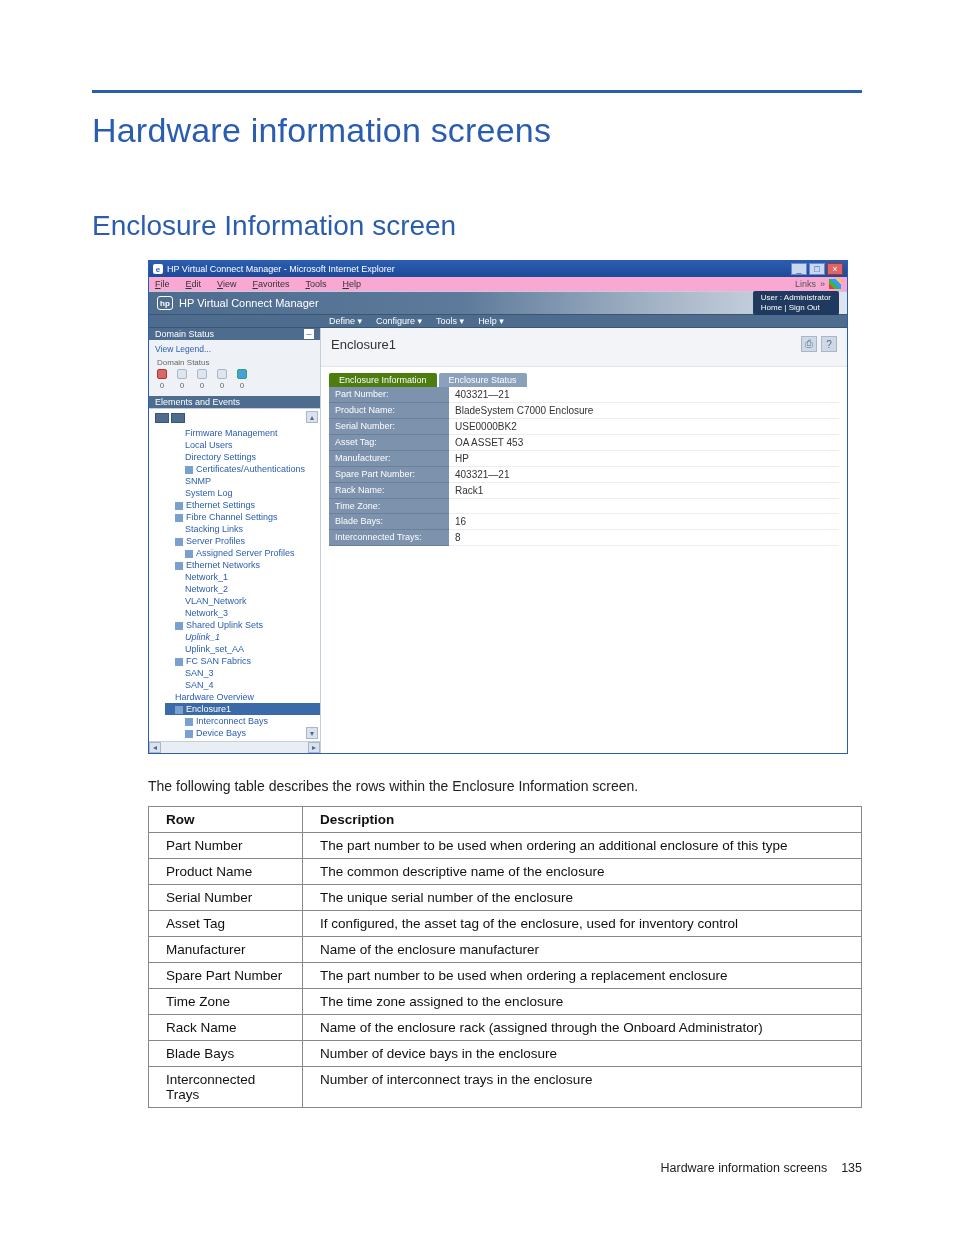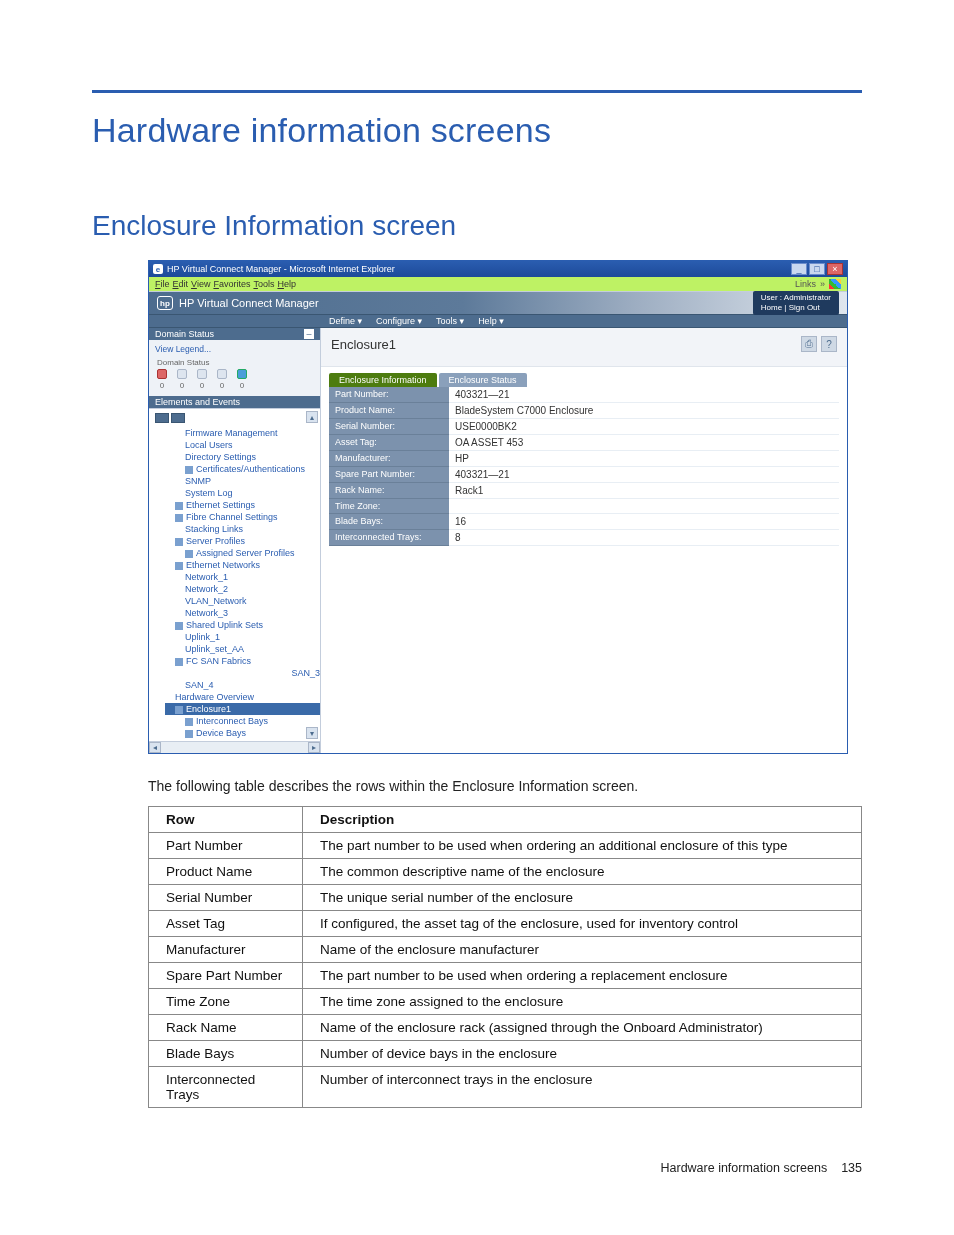--- a/index.html
+++ b/index.html
@@ -54,22 +54,22 @@
     display:flex;align-items:center;justify-content:center;color:#2a5db0;font-weight:bold;font-size:8px;
   }
   .shot .titlebar .spacer { flex:1; }
   .shot .titlebar .win-btn {
     width: 16px; height: 12px; margin-left: 2px;
     background:#c9d8ef; color:#1d4a99; display:flex;align-items:center;justify-content:center;
     font-size:9px; border:1px solid #6a8ccc;
   }
   .shot .titlebar .win-btn.close { background:#d66; color:#fff; border-color:#a33;}
   .shot .menubar {
-    background:#bef264; border-bottom:1px solid #c3cddc;
-    display:flex; gap:3px; padding:2px 6px; font-size:9px; color:#333;
+    background:#f9a8d4; border-bottom:1px solid #c3cddc;
+    display:flex; gap:16px; padding:2px 6px; font-size:9px; color:#333;
   }
   .shot .menubar .mitem { text-decoration: underline dotted transparent; }
   .shot .menubar .mitem::first-letter { text-decoration: underline; }
   .shot .menubar .right { margin-left:auto; display:flex; align-items:center; gap:4px; color:#555;}
   .shot .menubar .flag { width:12px;height:10px;background:linear-gradient(45deg,#f33 25%,#3b3 25% 50%,#39f 50% 75%,#fc3 75%);}
   .shot .brandbar {
     background: linear-gradient(90deg,#4d6c8e 0%, #5d7a9a 45%, #9eaec2 70%, #dfe6ee 100%);
     color:#fff; height:22px; display:flex; align-items:center; padding:0 8px;
     font-size:11px;
   }
@@ -272,24 +272,24 @@
               <li style="padding-left: 10px;"><span class="sq"></span><span>Fibre Channel Settings</span></li>
               <li style="padding-left: 20px;"><span>Stacking Links</span></li>
               <li class="hd" style="padding-left: 10px;"><span class="sq"></span><span>Server Profiles</span></li>
               <li style="padding-left: 20px;"><span class="sq"></span><span>Assigned Server Profiles</span></li>
               <li class="hd" style="padding-left: 10px;"><span class="sq"></span><span>Ethernet Networks</span></li>
               <li style="padding-left: 20px;"><span>Network_1</span></li>
               <li style="padding-left: 20px;"><span>Network_2</span></li>
               <li style="padding-left: 20px;"><span>VLAN_Network</span></li>
               <li style="padding-left: 20px;"><span>Network_3</span></li>
               <li class="hd" style="padding-left: 10px;"><span class="sq"></span><span>Shared Uplink Sets</span></li>
-              <li style="padding-left: 20px;"><span>Uplink_1</span></li>
+              <li style="padding-left: 20px; font-style: italic;"><span>Uplink_1</span></li>
               <li style="padding-left: 20px;"><span>Uplink_set_AA</span></li>
               <li class="hd" style="padding-left: 10px;"><span class="sq"></span><span>FC SAN Fabrics</span></li>
-              <li style="padding-left: 20px; text-align: right;"><span>SAN_3</span></li>
+              <li style="padding-left: 20px;"><span>SAN_3</span></li>
               <li style="padding-left: 20px;"><span>SAN_4</span></li>
               <li class="hd" style="padding-left: 10px;"><span>Hardware Overview</span></li>
               <li class="sel" style="padding-left: 10px;"><span class="sq"></span><span>Enclosure1</span></li>
               <li style="padding-left: 20px;"><span class="sq"></span><span>Interconnect Bays</span></li>
               <li style="padding-left: 20px;"><span class="sq"></span><span>Device Bays</span></li>
             </ul>
           <div class="tree-scroll-up">▴</div>
           <div class="tree-scroll-down">▾</div>
           <div class="hscroll">
             <span class="arrow">◂</span>

